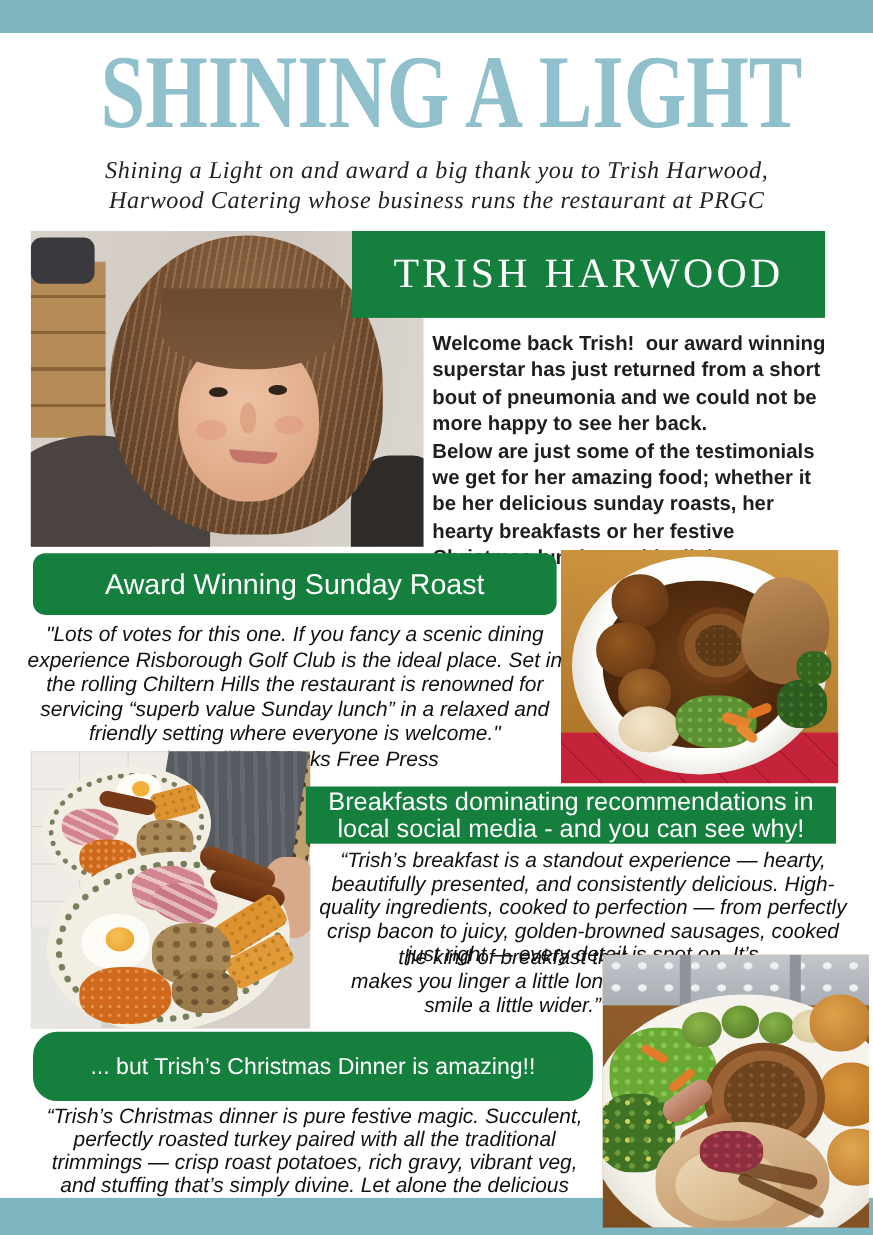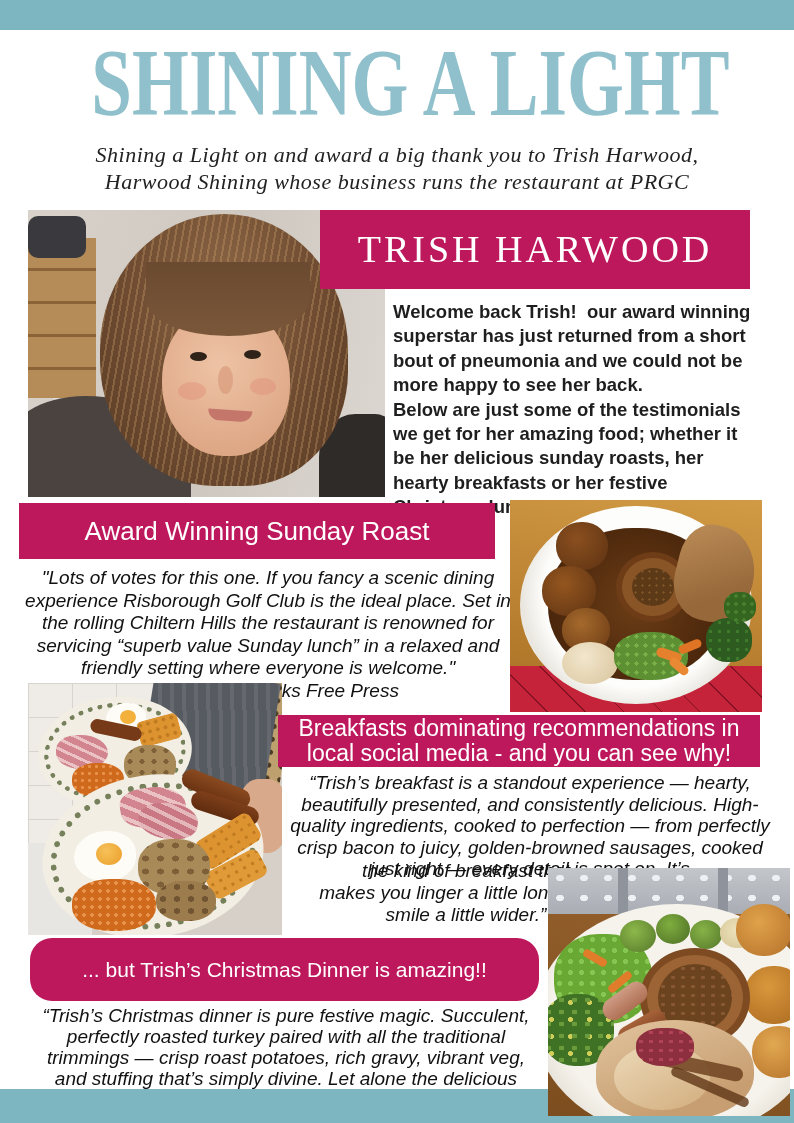--- a/index.html
+++ b/index.html
@@ -12,24 +12,24 @@
   .bottombar{left:0;top:1089px;width:794px;height:34px;background:#7db5c1;}
 
   
   .title{left:0;top:36px;width:794px;text-align:center;color:#8fc0cb;
          font-family:"Liberation Serif",serif;font-weight:700;font-size:95px;line-height:95px;
          transform:scaleX(0.77);transform-origin:50% 50%;white-space:nowrap;}
   .subtitle{width:794px;text-align:center;color:#222;font-family:"Liberation Serif",serif;
             font-style:italic;font-size:22px;line-height:27px;letter-spacing:.5px;white-space:nowrap;}
 
   
-  .banner{background:#be185d;color:#ffffff;text-align:center;}
+  .banner{background:#15803d;color:#ffffff;text-align:center;}
   .trishbox{left:320px;top:210px;width:430px;height:79px;z-index:5;
             font-family:"Liberation Serif",serif;font-size:38px;line-height:79px;letter-spacing:3px;}
-  .awardbar{left:19px;top:503px;width:476px;height:56px;font-size:26px;line-height:56px;}
+  .awardbar{left:30px;top:503px;width:476px;height:56px;font-size:26px;line-height:56px;border-radius:11px;}
   .bfastbar{left:278px;top:715px;width:482px;height:52px;font-size:23px;line-height:25px;
             display:flex;align-items:center;justify-content:center;}
   .xmasbar{left:30px;top:938px;width:509px;height:63px;font-size:21px;line-height:63px;border-radius:22px;}
 
   
   .welcome{left:393px;top:300px;width:365px;color:#1e1e1e;font-size:18.5px;line-height:24.4px;}
   .welcome p{margin:0;white-space:pre-wrap;font-weight:bold;}
   .quote{color:#111;font-style:italic;text-align:center;font-size:19px;}
   .roastquote{left:25px;top:567px;width:486px;line-height:22.5px;}
   .bfastquote{left:287px;top:772px;width:486px;line-height:21.5px;}
@@ -47,21 +47,21 @@
 </style>
 </head>
 <body>
 
 <div class="page">
 
   <div class="abs topbar"></div>
 
   <div class="abs title">SHINING A LIGHT</div>
   <div class="abs subtitle" style="left:0;top:141px;">Shining a Light on and award a big thank you to Trish Harwood,</div>
-  <div class="abs subtitle" style="left:0;top:168px;">Harwood Shining whose business runs the restaurant at PRGC</div>
+  <div class="abs subtitle" style="left:0;top:168px;">Harwood Catering whose business runs the restaurant at PRGC</div>
 
   <div class="abs photo portrait">
     <div class="sh" style="left:0;top:28px;width:68px;height:160px;background:repeating-linear-gradient(#b58c58 0 30px,#8a6336 30px 33px);"></div>
     <div class="sh" style="left:0;top:6px;width:58px;height:42px;background:#3a3a3e;border-radius:10px;"></div>
     <div class="sh" style="left:26px;top:188px;width:52px;height:68px;background:repeating-linear-gradient(90deg,#e4e2de 0 6px,#c9c7c2 6px 9px);"></div>
     <div class="sh" style="left:6px;top:238px;width:42px;height:28px;background:#8ac43f;border-radius:50%;"></div>
     <div class="sh" style="left:0;bottom:0;width:110px;height:26px;background:#b9b3ab;"></div>
     <div class="sh" style="right:-14px;bottom:-12px;width:80px;height:95px;background:#2f2b28;border-radius:45% 30% 0 0;"></div>
     <div class="sh" style="left:-22px;bottom:-14px;width:185px;height:115px;background:#4b4340;border-radius:45% 60% 0 0;"></div>
     <div class="sh" style="left:72px;top:4px;width:248px;height:272px;border-radius:50% 50% 42% 46%;background:radial-gradient(ellipse at 50% 28%,#8a6444 0%,#6e4b31 55%,#583a24 100%);"></div>

